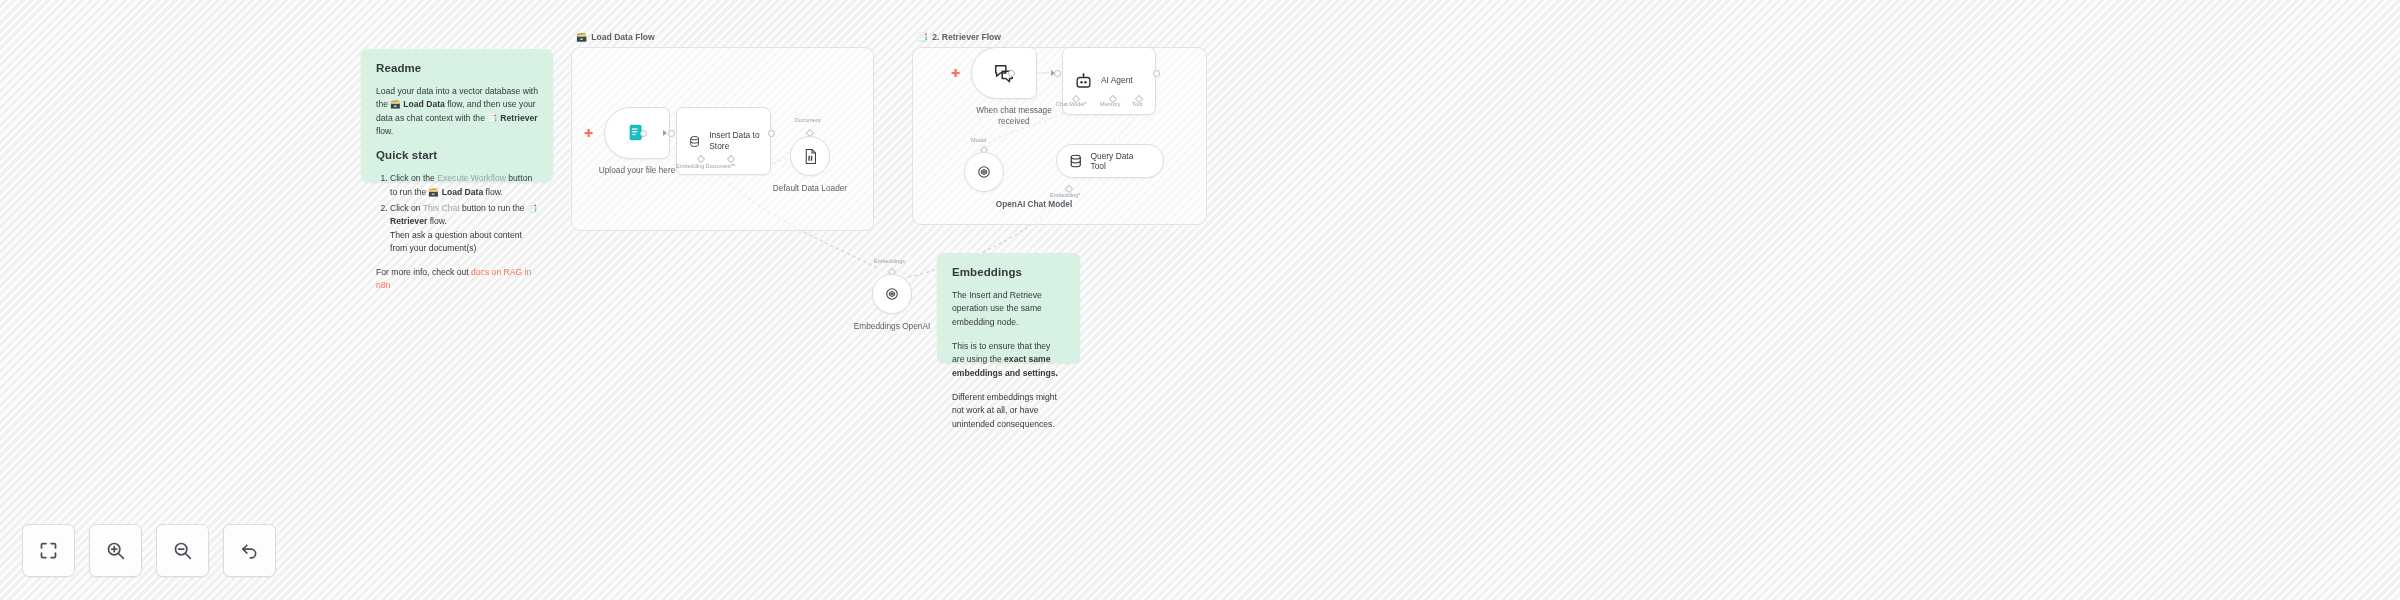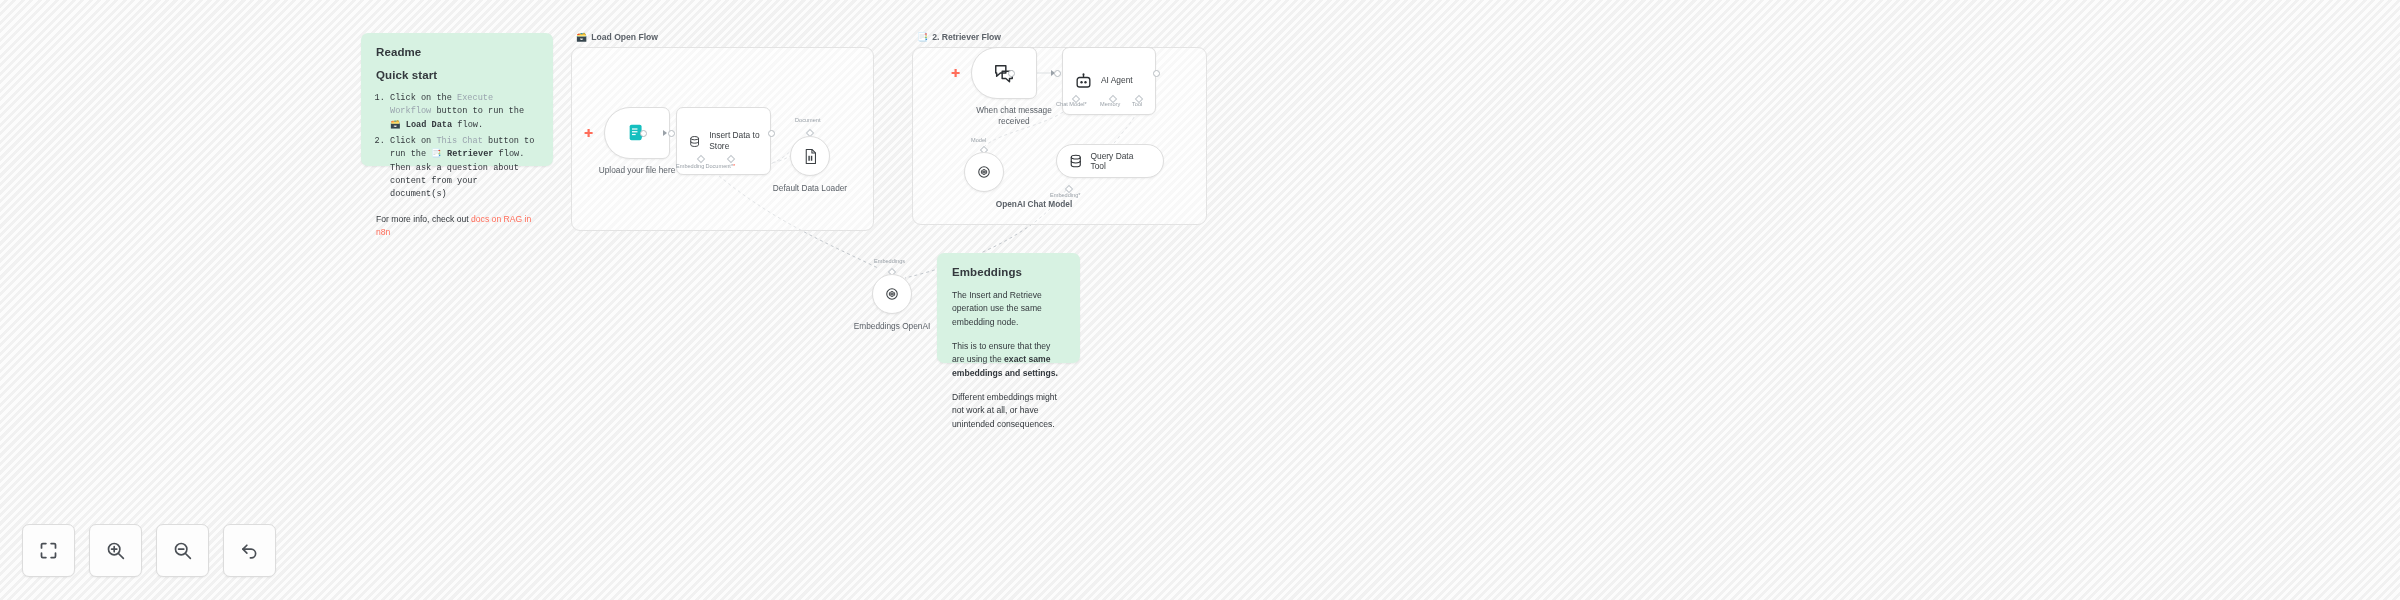--- a/index.html
+++ b/index.html
@@ -35,32 +35,32 @@
     font-size: 11.5px;
     font-weight: bold;
     letter-spacing: .1px;
   }
   .sticky p {
     margin: 0 0 11px 0;
     font-size: 8.6px;
     line-height: 1.55;
   }
   .sticky p:last-child { margin-bottom: 0; }
-  .sticky ol { margin: 0 0 11px 0; padding-left: 14px; font-family: Liberation Mono, monospace; }
+  .sticky ol { margin: 0 0 11px 0; padding-left: 14px; }
   .sticky li {
     font-size: 8.6px;
     line-height: 1.55;
     margin-bottom: 3px;
   }
   .b { font-weight: bold; }
   .btn-ref { color: #9aa4ae; }
   .lnk { color: #ff6d5a; }
   .emoji-ic { font-size: 8.5px; }
 
-  #note-readme { left: 361px; top: 33px; width: 192px; height: 133px; }
+  #note-readme { left: 361px; top: 49px; width: 192px; height: 133px; }
   #note-embed  { left: 937px; top: 253px; width: 143px; height: 110px; }
 
   
   .group {
     position: absolute;
     border: 1px solid #e3e3e3;
     border-radius: 9px;
     background: rgba(255,255,255,0.52);
   }
   .group-title {
@@ -196,32 +196,33 @@
 
     <line x1="1113" y1="100" x2="1113" y2="116" stroke="#c2c7cc" stroke-width="1" stroke-dasharray="3 3"></line>
 
     <path d="M 1139,100 C 1139,120 1120,132 1108,152" fill="none" stroke="#c2c7cc" stroke-width="1" stroke-dasharray="3 3"></path>
 
     <path d="M 1069,185 C 1040,235 960,265 905,278" fill="none" stroke="#c2c7cc" stroke-width="1" stroke-dasharray="3 3"></path>
   </svg>
 
   <div class="sticky" id="note-readme">
     <h3>Readme</h3>
+    <p><span>Load your data into a vector database with the </span><span class="emoji-ic">🗃️</span> <span class="b">Load Data</span><span> flow, and then use your data as chat context with the </span><span class="emoji-ic">📑</span> <span class="b">Retriever</span><span> flow.</span></p>
     <h3>Quick start</h3>
     <ol>
       <li><span>Click on the </span><span class="btn-ref">Execute Workflow</span><span> button to run the </span><span class="emoji-ic">🗃️</span> <span class="b">Load Data</span><span> flow.</span></li>
       <li><span>Click on </span><span class="btn-ref">This Chat</span><span> button to run the </span><span class="emoji-ic">📑</span> <span class="b">Retriever</span><span> flow.</span><br><span>Then ask a question about content from your document(s)</span></li>
     </ol>
     <p><span>For more info, check out </span><span class="lnk">docs on RAG in n8n</span></p>
   </div>
 
   <div class="group" id="group-load">
     <div class="group-title">
       <span class="gem">🗃️</span>
-      <span>Load Open Flow</span>
+      <span>Load Data Flow</span>
     </div>
   </div>
 
   <div class="plus-spark" style="left:584px; top:128px;">✚</div>
   <div class="node node-trigger" style="left:604px; top:107px;">
     <svg width="22" height="22" viewBox="0 0 24 24">
       <rect x="4" y="3" width="13" height="17" rx="2" fill="#15bfbf"></rect>
       <rect x="6.5" y="7" width="6" height="1.3" fill="#fff"></rect>
       <rect x="6.5" y="10" width="6" height="1.3" fill="#fff"></rect>
       <rect x="6.5" y="13" width="4" height="1.3" fill="#fff"></rect>

